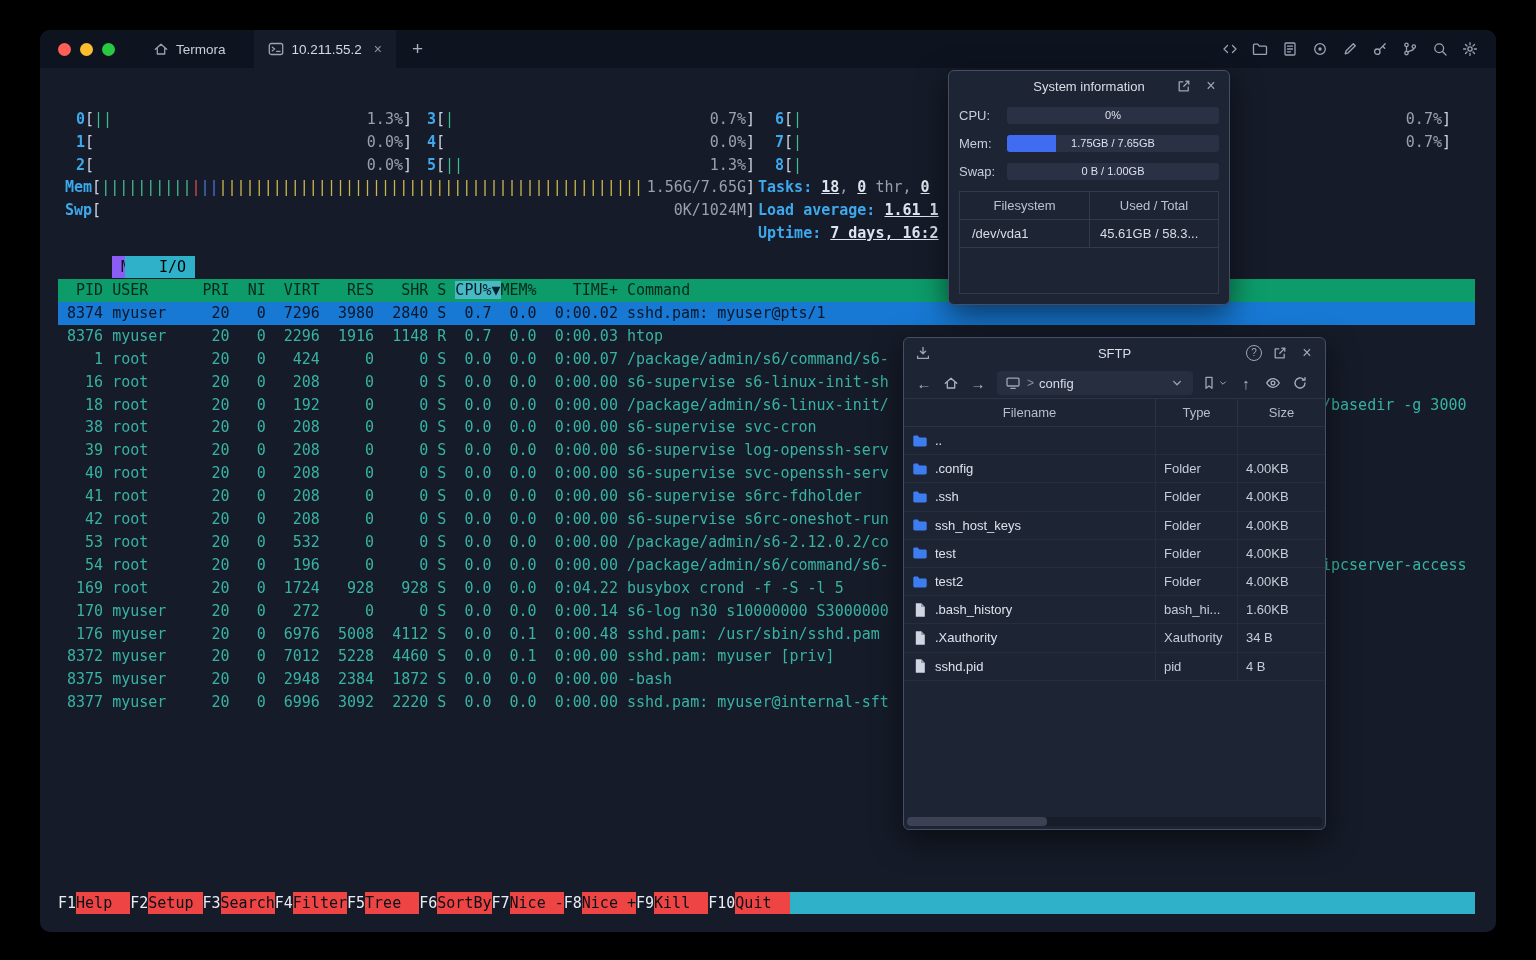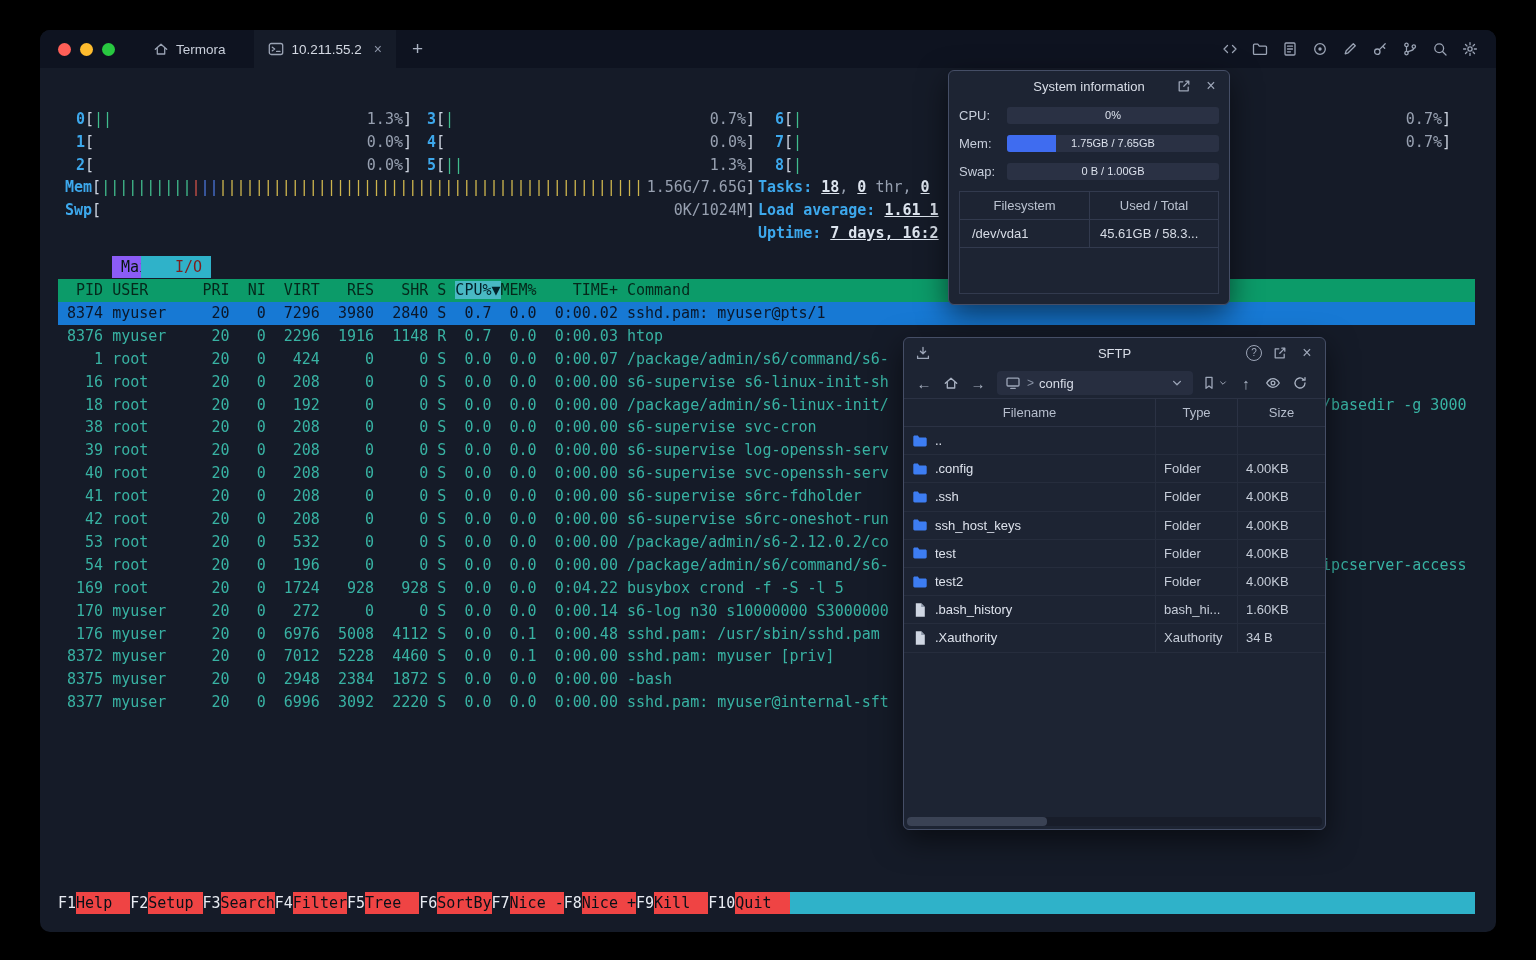--- a/index.html
+++ b/index.html
@@ -29,21 +29,21 @@
   .mbars{color:#41bd8d;}
   .mpct{color:#97a0b0;}
   .memtxt{color:#97a0b0;}
   .bar-g{color:#41bd8d}.bar-y{color:#cdb54d}.bar-b{color:#4a74d8}.bar-r{color:#cf5148}
   .tinfo{position:absolute;white-space:pre;}
   .c-lbl{color:#3da8ec;font-weight:bold;}
   .c-wht{color:#dde4ee;font-weight:bold;text-decoration:underline;}
   .c-dim{color:#97a0b0;}
   .vtab{position:absolute;top:188px;height:22px;line-height:22px;padding:0 9px;font-size:15px;}
   .vtab.main{left:26px;background:#8b5cf6;color:#06170f;margin-left:46px;}
-  .vtab.io{left:101px;background:#2fb2c9;color:#7f1d1d;padding-left:34px;}
+  .vtab.io{left:85px;background:#2fb2c9;color:#000000;padding-left:34px;}
   .hproc{position:absolute;top:211px;left:18px;width:1417px;height:23px;line-height:23px;
          background:#0c9b69;color:#05281b;white-space:pre;}
   .hsort{background:#49b9c4;color:#03222a;}
   .prow{position:absolute;left:18px;width:1417px;height:23px;line-height:23px;color:#38b2a3;white-space:pre;}
   .prow.sel{background:#1779d4;color:#0b1729;}
   .ptail{position:absolute;left:1264px;top:0;}
   .fbar{position:absolute;left:18px;top:824px;width:1417px;height:22px;display:flex;font-size:15px;line-height:22px;}
   .fitem{display:flex;}
   .fkey{color:#e8ecf3;white-space:pre;}
   .flab{background:#ef4444;color:#081018;white-space:pre;}
@@ -471,19 +471,32 @@
               <svg width="16" height="16" viewBox="0 0 16 16" fill="none" stroke="currentColor" stroke-width="1.3" stroke-linecap="round" stroke-linejoin="round">
                 <path fill="#cfd6e2" stroke="none" d="M3.8 1.3h5.4l3.6 3.6v9.8H3.8z"></path>
                 <path fill="#8d97a8" stroke="none" d="M9.2 1.3l3.6 3.6H9.2z"></path>
               </svg>
             </span>
             <span>.Xauthority</span>
           </span>
           <span class="sftype">Xauthority</span>
           <span class="sfsize">34 B</span>
         </div>
+        <div class="sfrow">
+          <span class="sfname">
+            <span class="ficon">
+              <svg width="16" height="16" viewBox="0 0 16 16" fill="none" stroke="currentColor" stroke-width="1.3" stroke-linecap="round" stroke-linejoin="round">
+                <path fill="#cfd6e2" stroke="none" d="M3.8 1.3h5.4l3.6 3.6v9.8H3.8z"></path>
+                <path fill="#8d97a8" stroke="none" d="M9.2 1.3l3.6 3.6H9.2z"></path>
+              </svg>
+            </span>
+            <span>sshd.pid</span>
+          </span>
+          <span class="sftype">pid</span>
+          <span class="sfsize">4 B</span>
+        </div>
       </div>
     <div class="sfscroll">
       <span class="sfthumb"></span>
     </div>
   </div>
 
 </div>
 
 </body></html>

